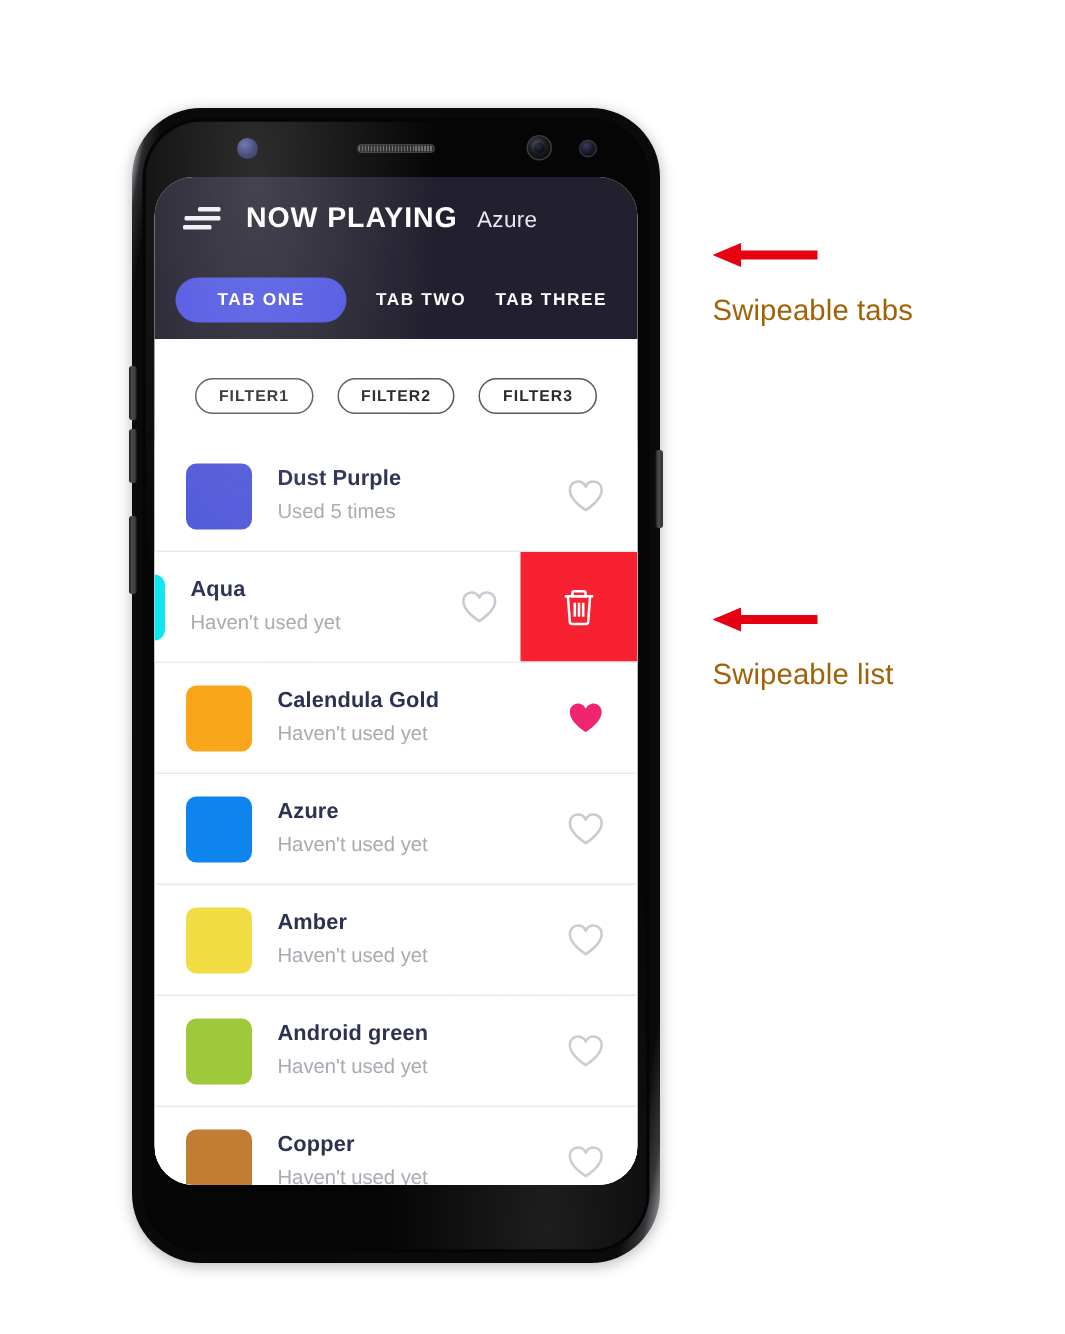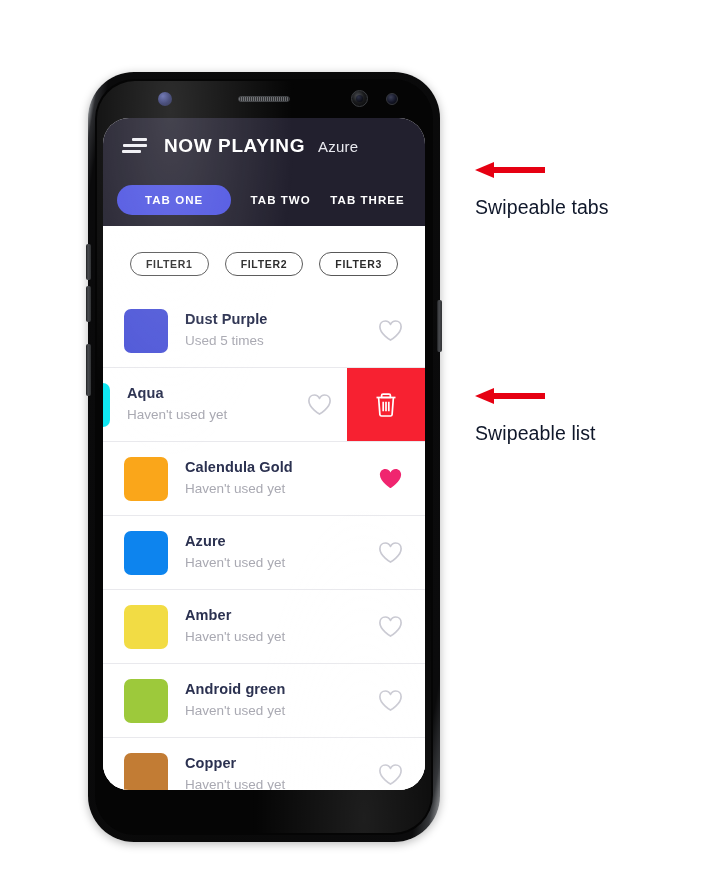--- a/index.html
+++ b/index.html
@@ -219,27 +219,27 @@
   .arrow .head {
     position: absolute; left: 0; top: 0;
     width: 0; height: 0;
     border-top: 8px solid transparent;
     border-bottom: 8px solid transparent;
     border-right: 19px solid #e60012;
   }
   .annot-label {
     margin-top: 18px;
     font-size: 19.5px;
-    color: #0f172a;
+    color: #a16207;
     font-weight: 400;
     letter-spacing: .1px;
     white-space: nowrap;
   }
   #annot-tabs { left: 475px; top: 162px; }
-  #annot-list { left: 475px; top: 388px; }
+  #annot-list { left: 475px; top: 405px; }
 </style>
 </head>
 <body>
 
 <div id="root">
 
   <div class="phone">
     <div class="phone-body"></div>
     <div class="phone-inner"></div>
 

